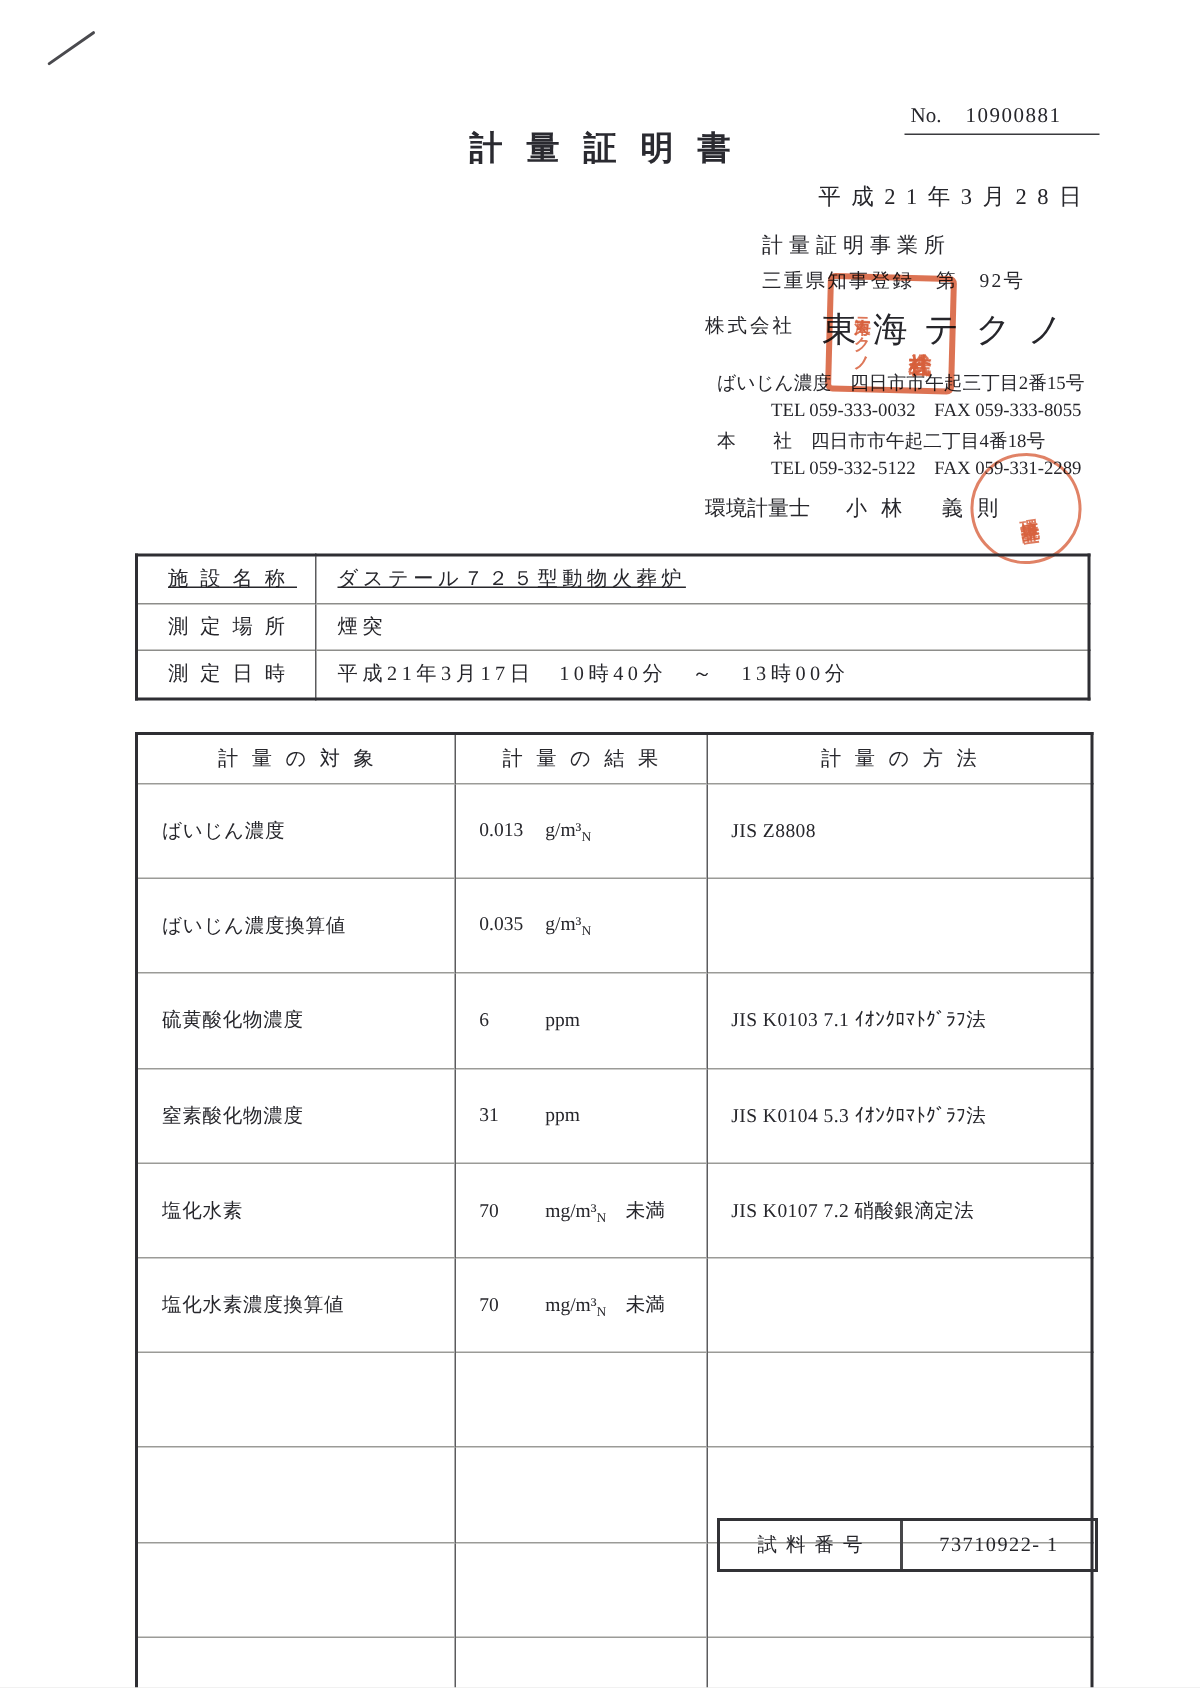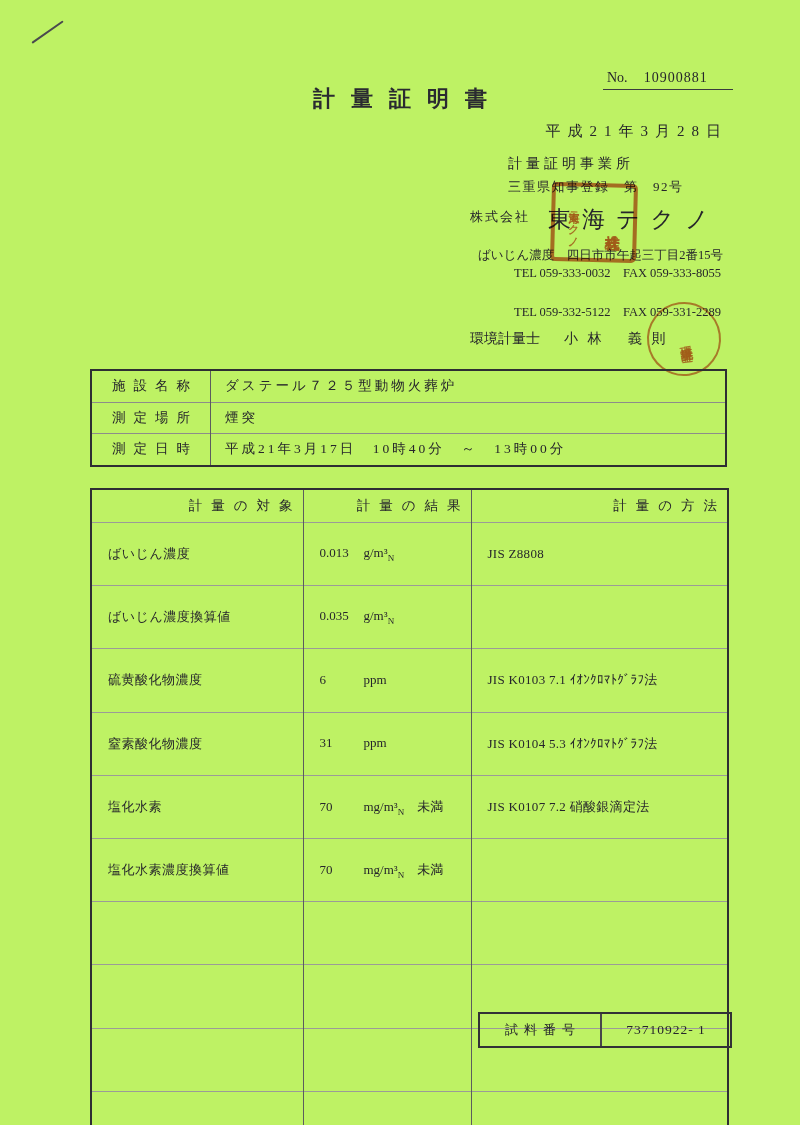--- a/index.html
+++ b/index.html
@@ -1,18 +1,18 @@
 <!DOCTYPE html>
 <html><head>
 <meta charset="utf-8">
 <style>
   html,body{margin:0;padding:0;background:#e8e8e8;}
   .page{
     position:relative;width:800px;height:1125px;margin:0 auto;
-    background:#bef264;overflow:hidden;
+    background:#ffffff;overflow:hidden;
     font-family:"Liberation Serif","DejaVu Serif",serif;
     color:#26262b;
   }
   
   .corner-mark{position:absolute;left:32px;top:42px;width:38px;height:2px;
     background:#4a4a4e;transform:rotate(-35deg);transform-origin:left center;border-radius:2px;}
   
   .no-block{position:absolute;left:603px;top:70px;width:130px;
     border-bottom:1.5px solid #3a3a3e;display:flex;align-items:baseline;
     padding-bottom:3px;font-size:14px;}
@@ -52,30 +52,30 @@
     border:2.5px solid rgba(212,81,42,.8);border-radius:50%;
     display:flex;align-items:center;justify-content:center;
     opacity:.9;transform:rotate(-8deg);}
   .round-seal .inner{writing-mode:vertical-rl;text-orientation:upright;
     font-size:12px;font-weight:700;color:rgba(212,81,42,.85);line-height:1.1;letter-spacing:1px;}
   
   .facility-table{position:absolute;left:90px;top:369px;width:637px;
     border-collapse:collapse;table-layout:fixed;}
   .facility-table td{border-top:1px solid #8d8d8a;height:30.5px;font-size:13.5px;
     vertical-align:middle;padding:0;}
-  .facility-table tr:first-child td{border-top:none;}
+  .facility-table tr:first-child td{border-top:none;text-decoration:underline;}
   .facility-table{border:2.2px solid #2e2e33;}
   .facility-table td.flabel{width:118px;text-align:center;letter-spacing:8px;
     text-indent:8px;border-right:1.2px solid #5c5c5e;}
   .facility-table td.fvalue{padding-left:14px;letter-spacing:3px;margin-left:48px;}
   
   .results-table{position:absolute;left:90px;top:488px;width:637px;
     border-collapse:collapse;table-layout:fixed;border:2.2px solid #2e2e33;}
   .results-table th{height:30px;font-size:13.5px;font-weight:500;letter-spacing:9px;
-    text-indent:9px;text-align:right;vertical-align:middle;}
+    text-indent:9px;text-align:center;vertical-align:middle;}
   .results-table td{height:30.2px;font-size:13px;vertical-align:middle;padding:16px;}
   .results-table .c2{border-left:1.2px solid #5c5c5e;}
   .results-table .c3{border-left:1.2px solid #5c5c5e;}
   .results-table tbody td{border-top:1px solid #9b9b97;}
   .cell-target{padding-left:13px;letter-spacing:.5px;}
   .cell-result{padding-left:42px;white-space:nowrap;}
   .cell-result .val{display:inline-block;width:44px;}
   .cell-result sub{font-size:9px;}
   .cell-result .suffix{margin-left:13px;}
   .cell-method{padding-left:8px;font-size:12.5px;letter-spacing:.3px;}
@@ -104,20 +104,21 @@
   <div class="issue-date">平成21年3月28日</div>
 
 
   <div class="iss iss-office">計量証明事業所</div>
   <div class="iss iss-reg">三重県知事登録　第　92号</div>
   <div class="iss iss-company">
     <span class="prefix">株式会社</span><span class="name">東海テクノ</span>
   </div>
   <div class="iss iss-env">ばいじん濃度　四日市市午起三丁目2番15号</div>
   <div class="iss iss-envtel">TEL 059-333-0032　FAX 059-333-8055</div>
+  <div class="iss iss-head">本　　社　四日市市午起二丁目4番18号</div>
   <div class="iss iss-headtel">TEL 059-332-5122　FAX 059-331-2289</div>
   <div class="iss iss-metro">
     <span>環境計量士</span><span class="mname">小 林　 義 則</span>
   </div>
 
   <div class="square-seal seal">
     <span class="col">株式会社</span>
     <span class="col small">東海テクノ</span>
   </div>
   <div class="round-seal seal">

